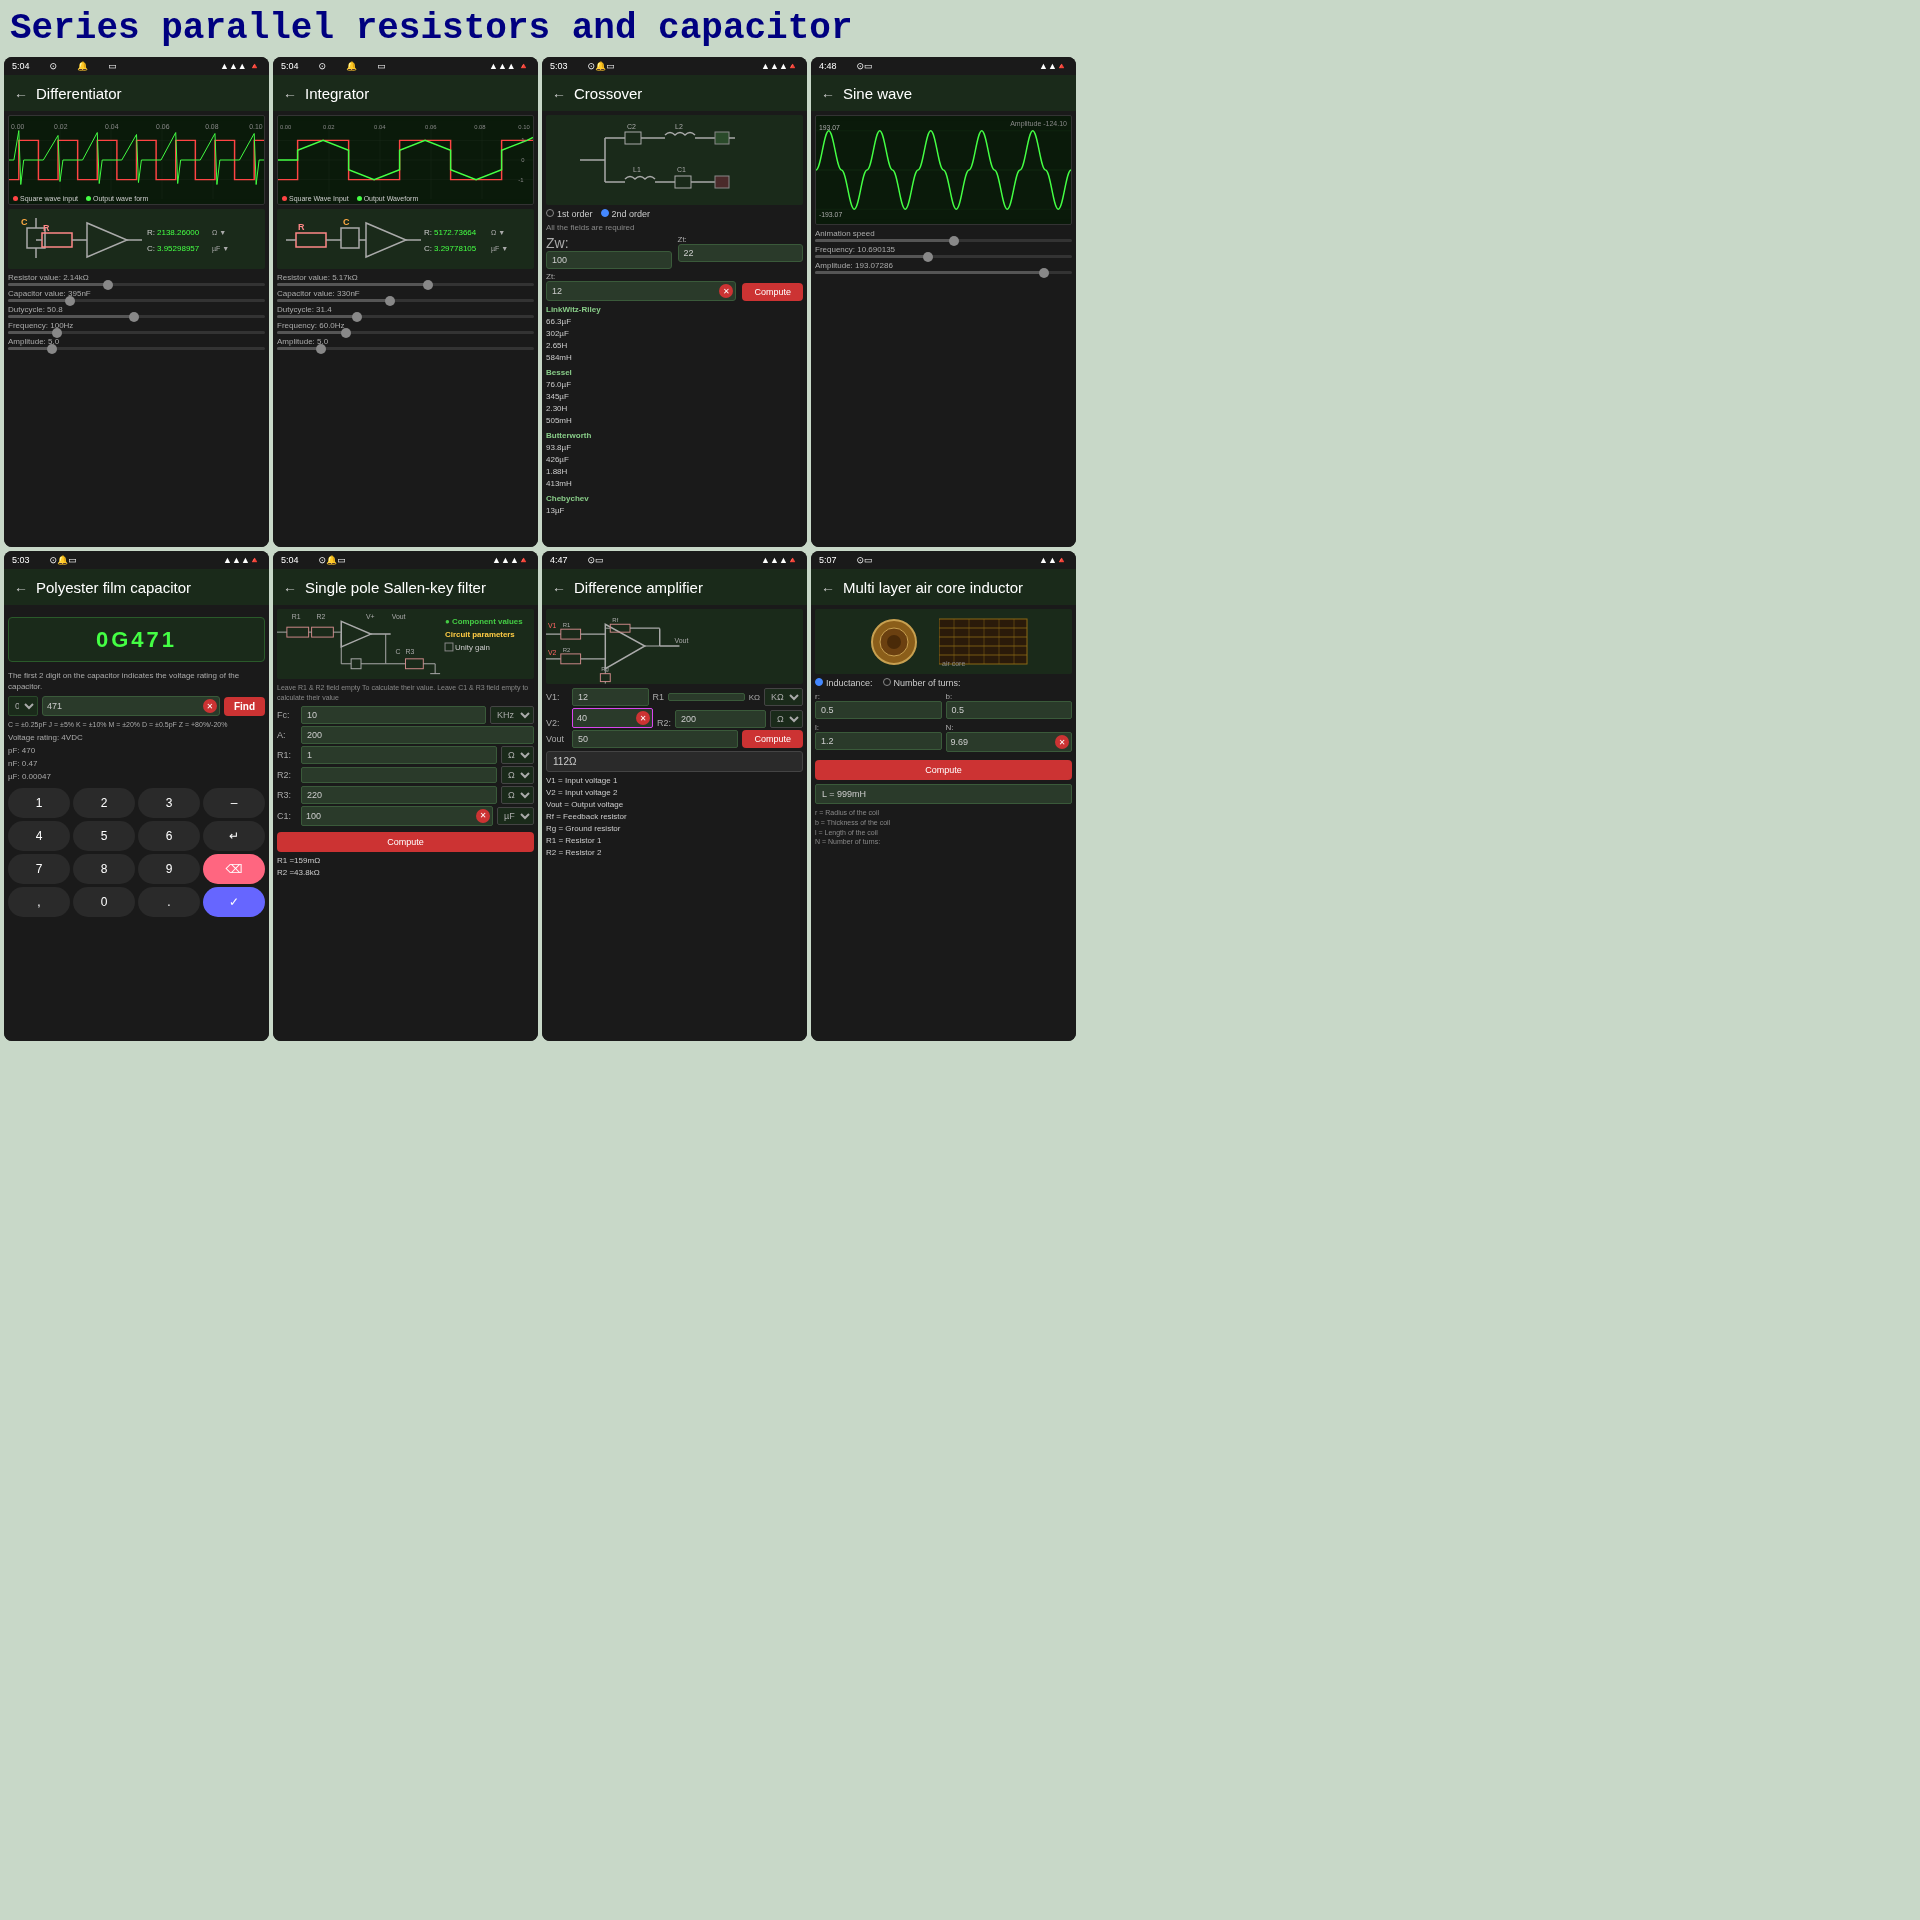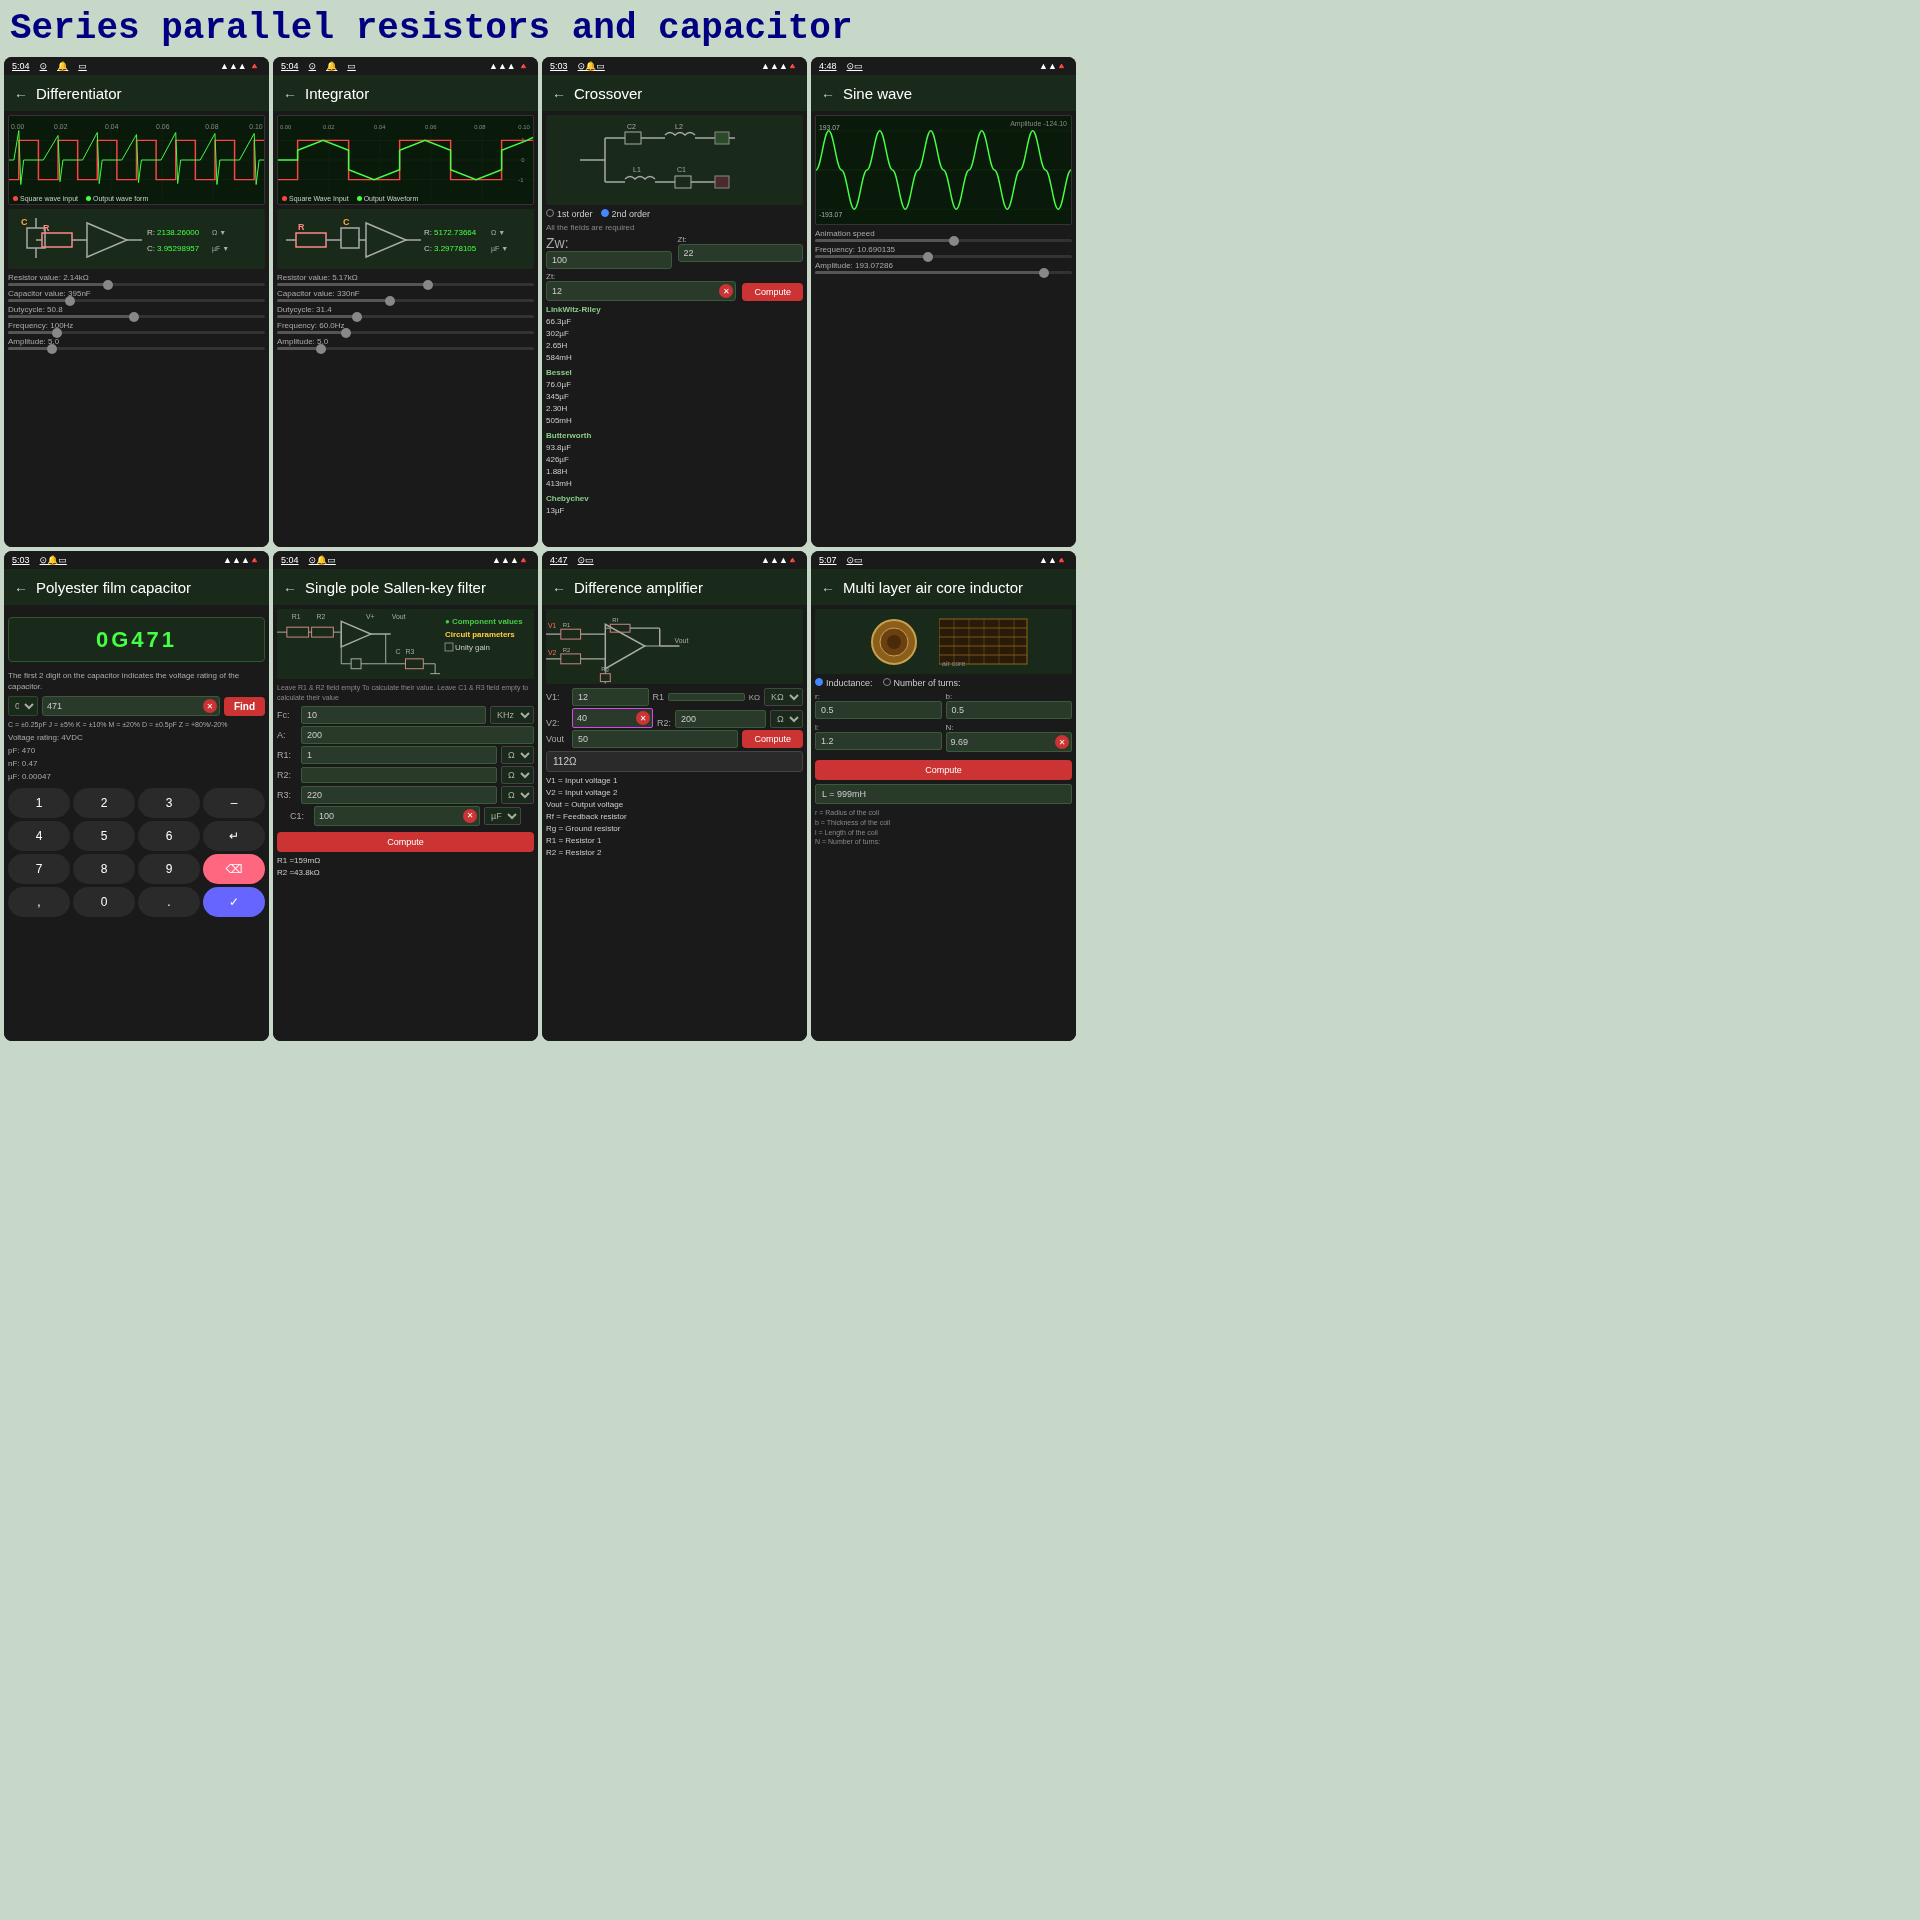--- a/index.html
+++ b/index.html
@@ -51,21 +51,21 @@
       background: #1a1a1a;
       display: flex;
       justify-content: space-between;
       align-items: center;
       padding: 2px 8px;
       font-size: 9px;
       color: #ffffff;
       height: 18px;
     }
 
-    .status-left { display: flex; align-items: center; gap: 10px; text-decoration: underline; }
+    .status-left { display: flex; align-items: center; gap: 20px; }
     .status-right { display: flex; align-items: center; gap: 3px; }
 
     .app-header {
       background: #1a2a1a;
       display: flex;
       align-items: center;
       padding: 6px 10px;
       height: 36px;
     }
 
@@ -896,21 +896,21 @@
       <div style="display:flex; align-items:center; gap:4px; margin:2px 0;">
         <span style="color:#aaaaaa; font-size:9px; width:20px;">R2:</span>
         <div style="background:#2a3a2a; border:1px solid #3a5a3a; border-radius:2px; padding:3px 5px; color:#cccccc; font-size:9px; flex:1; min-height:16px;"></div>
         <select class="unit-dropdown"><option>Ω</option></select>
       </div>
       <div style="display:flex; align-items:center; gap:4px; margin:2px 0;">
         <span style="color:#aaaaaa; font-size:9px; width:20px;">R3:</span>
         <div style="background:#2a3a2a; border:1px solid #3a5a3a; border-radius:2px; padding:3px 5px; color:#cccccc; font-size:9px; flex:1;">220</div>
         <select class="unit-dropdown"><option>Ω</option></select>
       </div>
-      <div style="display:flex; align-items:center; gap:4px; margin:2px 13px;">
+      <div style="display:flex; align-items:center; gap:4px; margin:2px 0;">
         <span style="color:#aaaaaa; font-size:9px; width:20px;">C1:</span>
         <div style="display:flex; align-items:center; background:#2a3a2a; border:1px solid #3a5a3a; border-radius:2px; flex:1; overflow:hidden;">
           <span style="color:#cccccc; font-size:9px; padding:3px 4px; flex:1;">100</span>
           <button class="x-btn">✕</button>
         </div>
         <select class="unit-dropdown"><option>µF</option></select>
       </div>
       <button class="compute-btn-full">Compute</button>
       <div style="color:#cccccc; font-size:8px; margin-top:3px; line-height:1.6;">
         <div>R1 =159mΩ</div>

